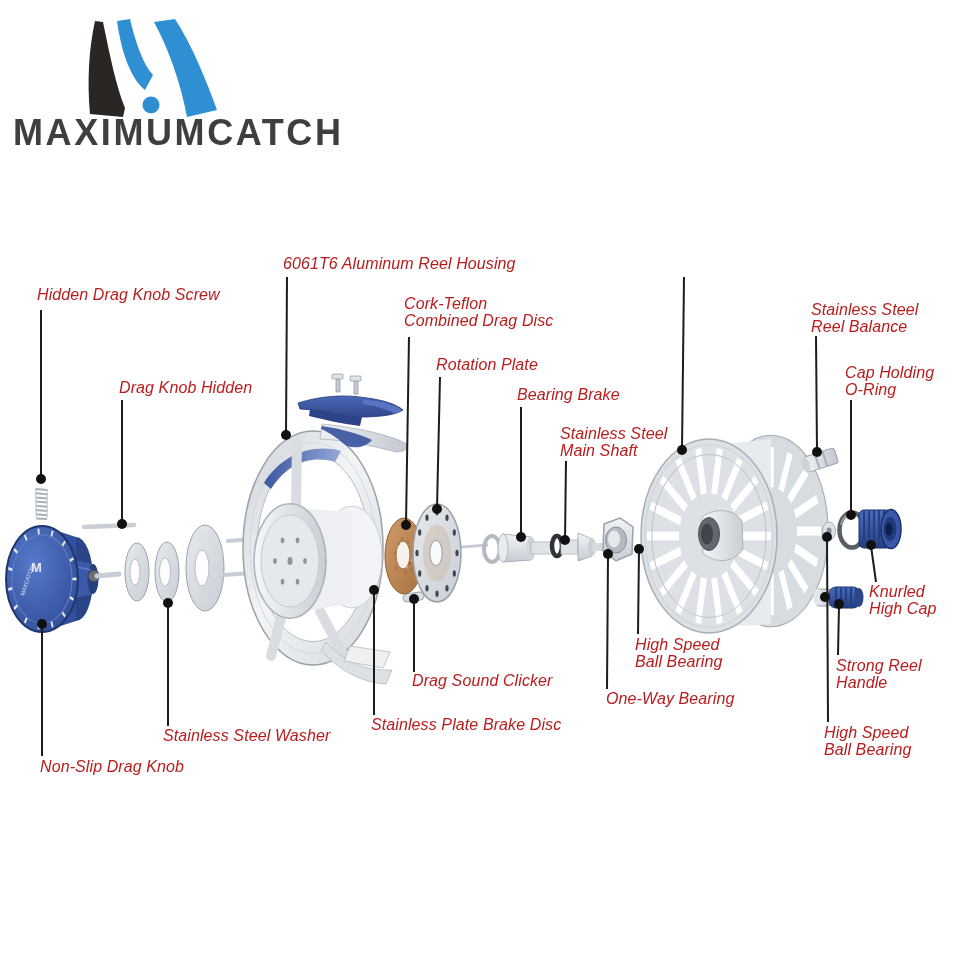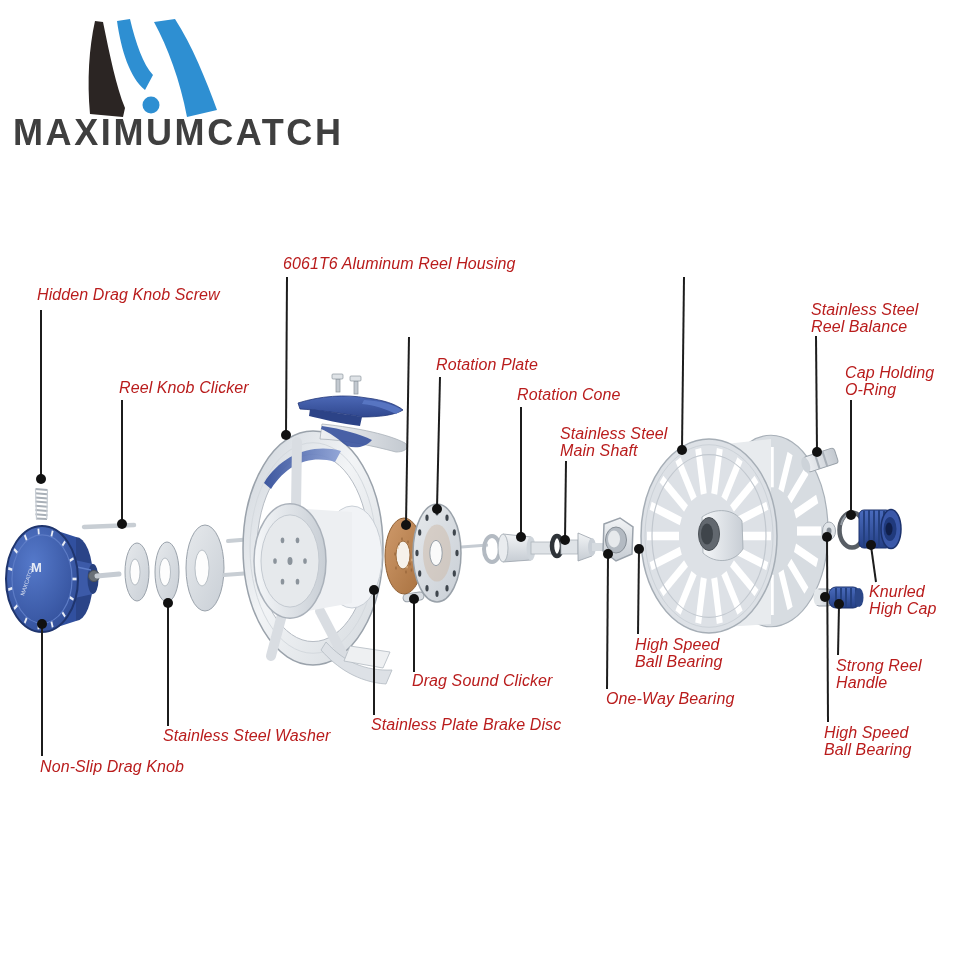--- a/index.html
+++ b/index.html
@@ -390,24 +390,26 @@
         <circle cx="414" cy="599" r="5"></circle>
         <circle cx="374" cy="590" r="5"></circle>
       <circle cx="168" cy="603" r="5"></circle>
         <circle cx="42" cy="624" r="5"></circle>
     </g>
   </svg>
 
   <div class="wordmark">MAXIMUMCATCH</div>
 
   <div class="lbl" style="left:37px;  top:286px;">Hidden Drag Knob Screw</div>
-  <div class="lbl" style="left:119px; top:379px;">Reel Knob Clicker</div>
+  <div class="lbl" style="left:119px; top:379px;">Drag Knob Hidden</div>
   <div class="lbl" style="left:283px; top:255px;">6061T6 Aluminum Reel Housing</div>
+  <div class="lbl" style="left:404px; top:295px;">Cork-Teflon
+Combined Drag Disc</div>
   <div class="lbl" style="left:436px; top:356px;">Rotation Plate</div>
-  <div class="lbl" style="left:517px; top:386px;">Rotation Cone</div>
+  <div class="lbl" style="left:517px; top:386px;">Bearing Brake</div>
   <div class="lbl" style="left:560px; top:425px;">Stainless Steel
 Main Shaft</div>
   <div class="lbl" style="left:811px; top:301px;">Stainless Steel
 Reel Balance</div>
   <div class="lbl" style="left:845px; top:364px;">Cap Holding
 O-Ring</div>
   <div class="lbl" style="left:869px; top:583px;">Knurled
 High Cap</div>
   <div class="lbl" style="left:635px; top:636px;">High Speed
 Ball Bearing</div>

